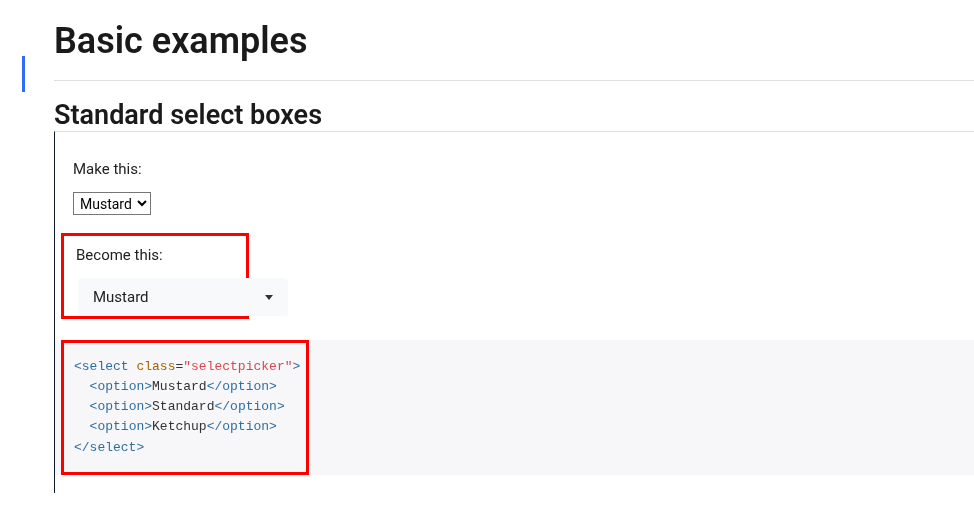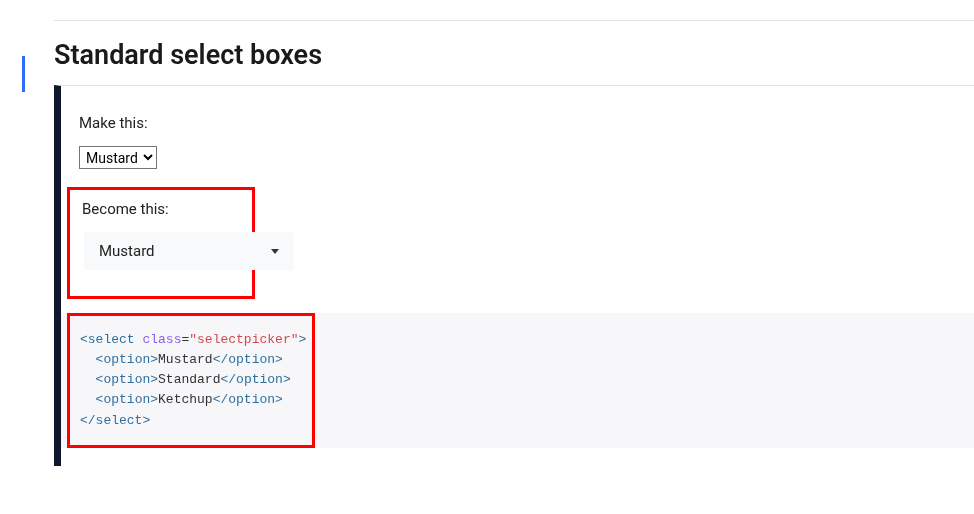--- a/index.html
+++ b/index.html
@@ -35,25 +35,24 @@
     .hr {
       border: none;
       border-top: 1px solid #e0e0e0;
       margin-bottom: 18px;
       width: 920px;
     }
     h2 {
       font-size: 27px;
       font-weight: 600;
       color: #1a1a1a;
-      margin-bottom: 14px;
     }
     .example-box {
       border-top: 1px solid #e0e0e0;
-      border-left: 7px solid #0f172a;
+      border-left: 1px solid #0f172a;
       width: 920px;
       padding: 28px 18px 18px 18px;
       position: relative;
     }
     .label-text {
       font-size: 15px;
       color: #222;
       margin-bottom: 14px;
     }
     .native-select {
@@ -61,24 +60,24 @@
       font-family: inherit;
       border: 1px solid #767676;
       background: #fff;
       padding: 1px 2px;
       height: 23px;
       margin-bottom: 18px;
       cursor: pointer;
     }
     .highlight-box-1 {
       border: 3px solid #ff0000;
-      padding: 10px 12px 26px 12px;
+      padding: 10px 12px 0 12px;
       width: 188px;
       margin-left: -12px;
-      margin-bottom: 14px;
+      margin-bottom: 21px;
     }
     .highlight-box-1 .label-text {
       margin-bottom: 14px;
     }
     .custom-select {
       background: #f8f9fa;
       border: 1px solid #f8f9fa;
       border-radius: 3px;
       height: 38px;
       width: 210px;
@@ -113,29 +112,30 @@
       padding: 14px 10px 14px 10px;
     }
     pre {
       font-family: Consolas, Monaco, "Courier New", monospace;
       font-size: 13px;
       line-height: 1.55;
       color: #333;
       white-space: pre;
     }
     .tag { color: #2f6f9f; }
-    .attr-name { color: #8b5cf6; }
+    .attr-name { color: #a16207; }
     .attr-value { color: #d44950; }
   </style>
 </head>
 <body>
 
 <div class="left-accent"></div>
 
 <div class="content">
+  <h1>Basic examples</h1>
   <hr class="hr">
   <h2>Standard select boxes</h2>
 
   <div class="example-box">
     <div class="label-text">Make this:</div>
 
     <select class="native-select">
       <option>Mustard</option>
       <option>Ketchup</option>
       <option>Relish</option>

